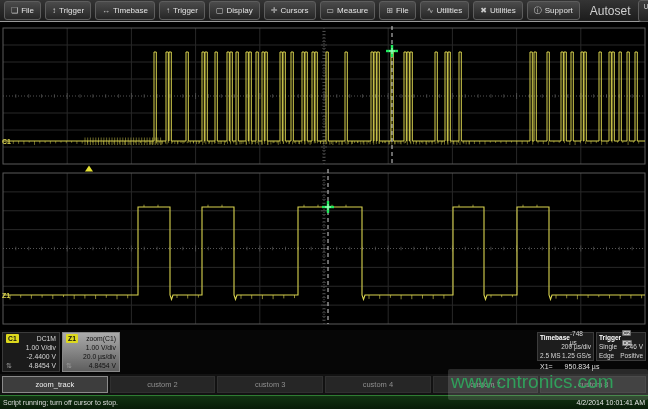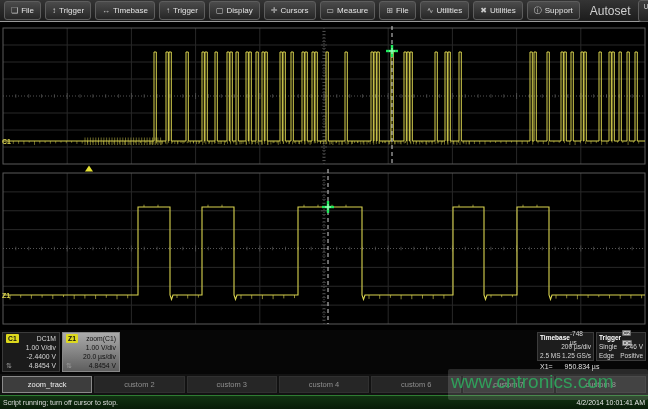--- a/index.html
+++ b/index.html
@@ -244,21 +244,20 @@
       <span class="x1v">950.834 µs</span>
     </div>
   </div>
 
   <div id="tabbar">
 
   <div class="tab active">zoom_track</div>
       <div class="tab">custom 2</div>
       <div class="tab">custom 3</div>
       <div class="tab">custom 4</div>
-      <div class="tab">custom 6</div>
       <div class="tab">custom 7</div>
       <div class="tab">custom 8</div>
     </div>
 
   <div id="statusbar">
     <span id="status-msg">Script running; turn off cursor to stop.</span>
     <span id="datetime">4/2/2014 10:01:41 AM</span>
   </div>
 
   <div id="wm-box"></div>

